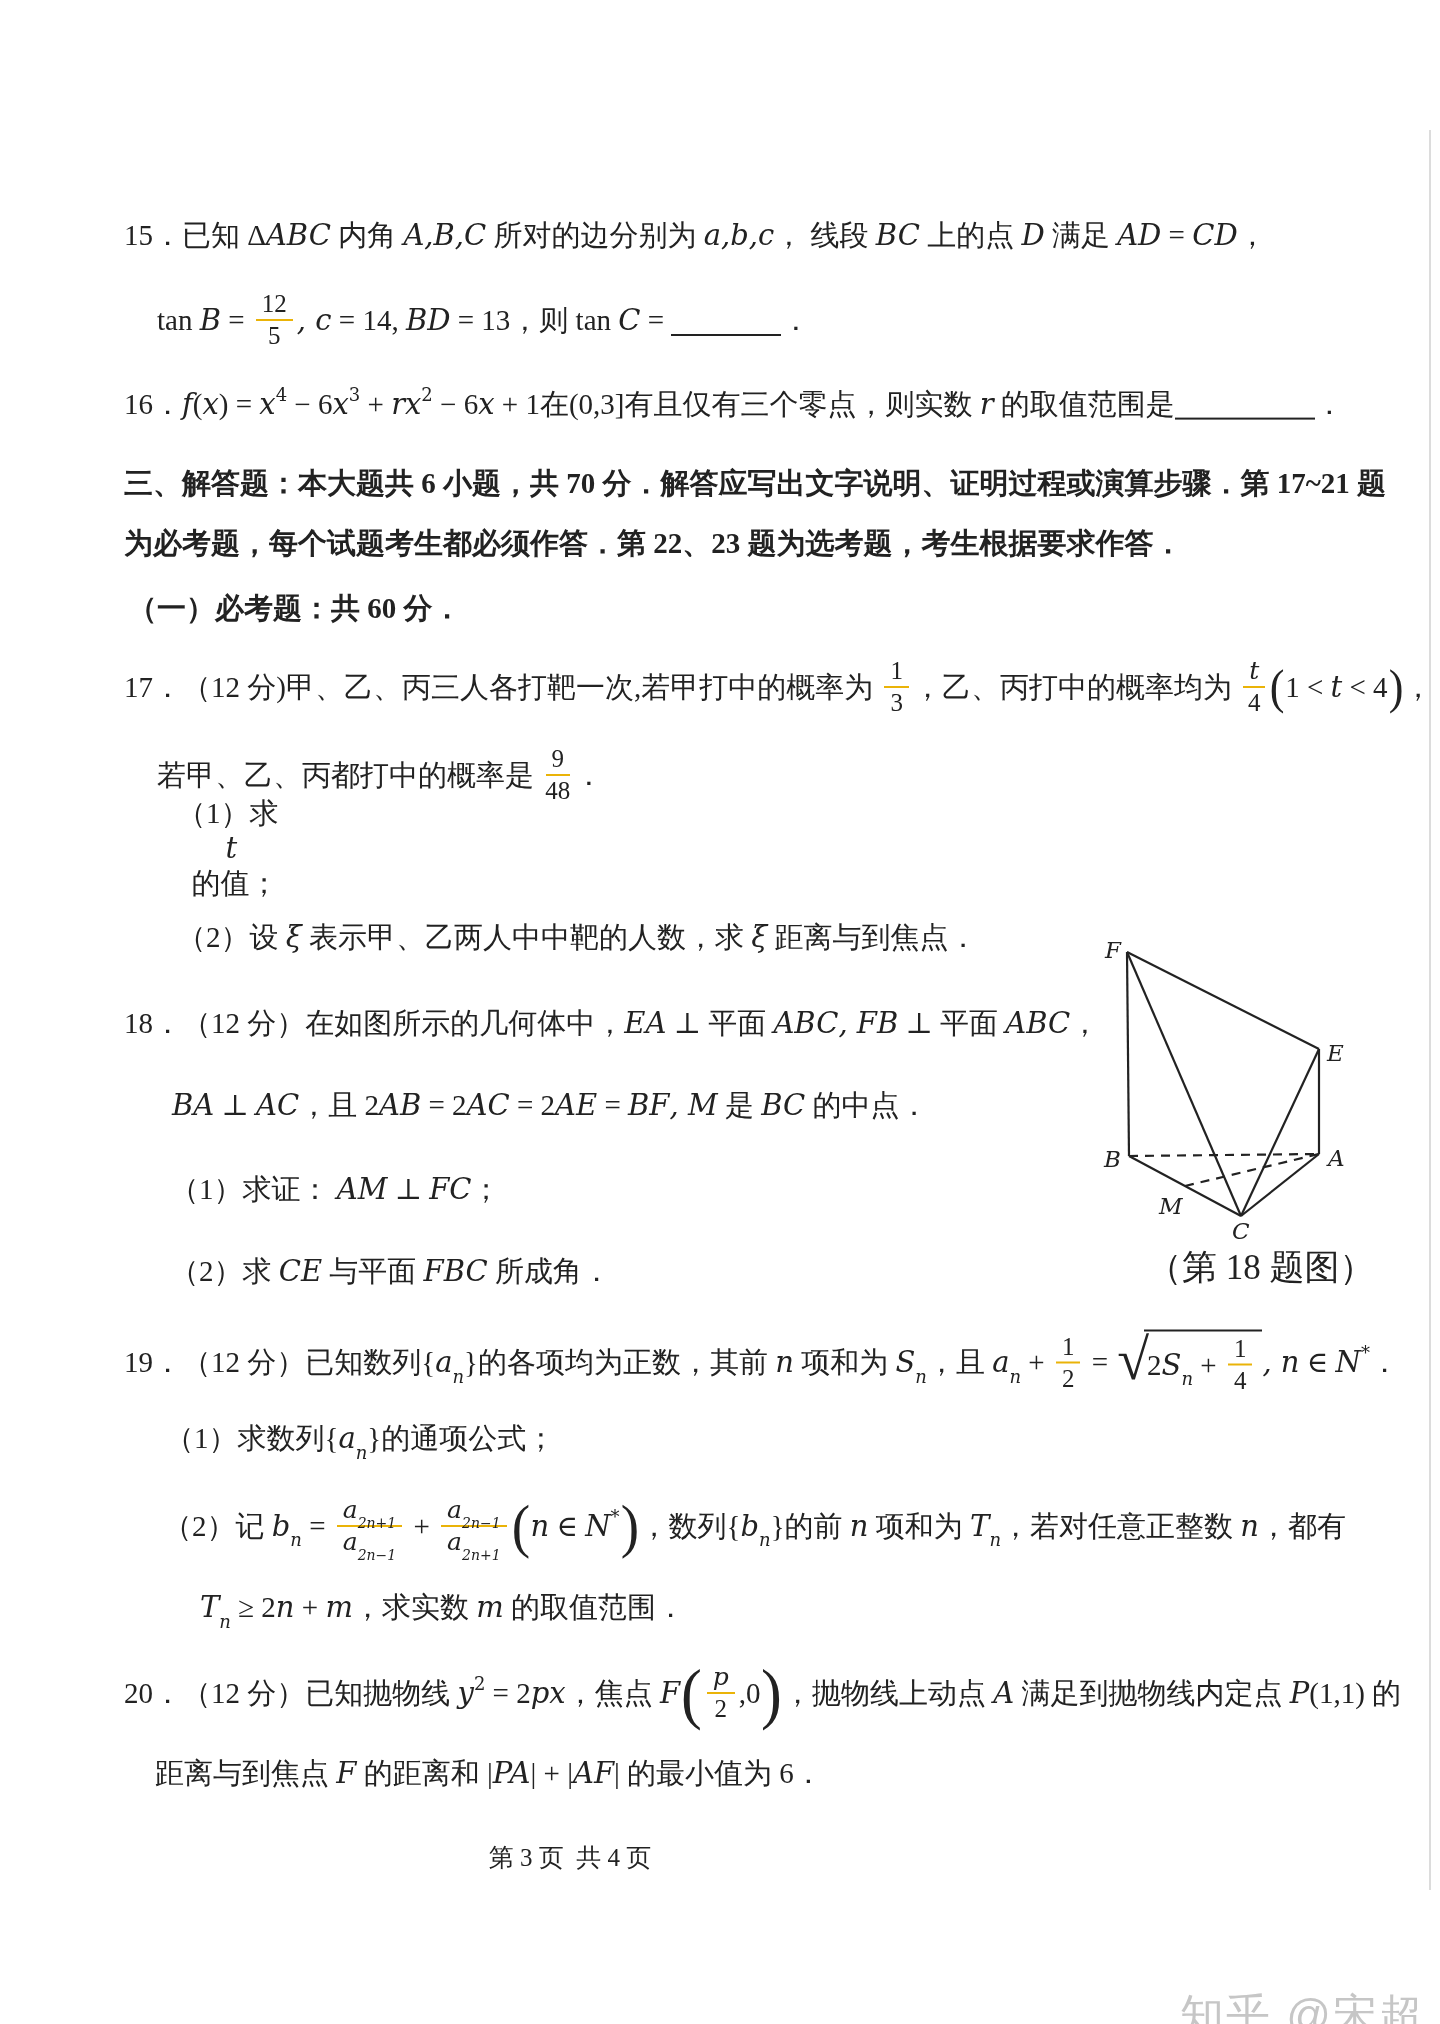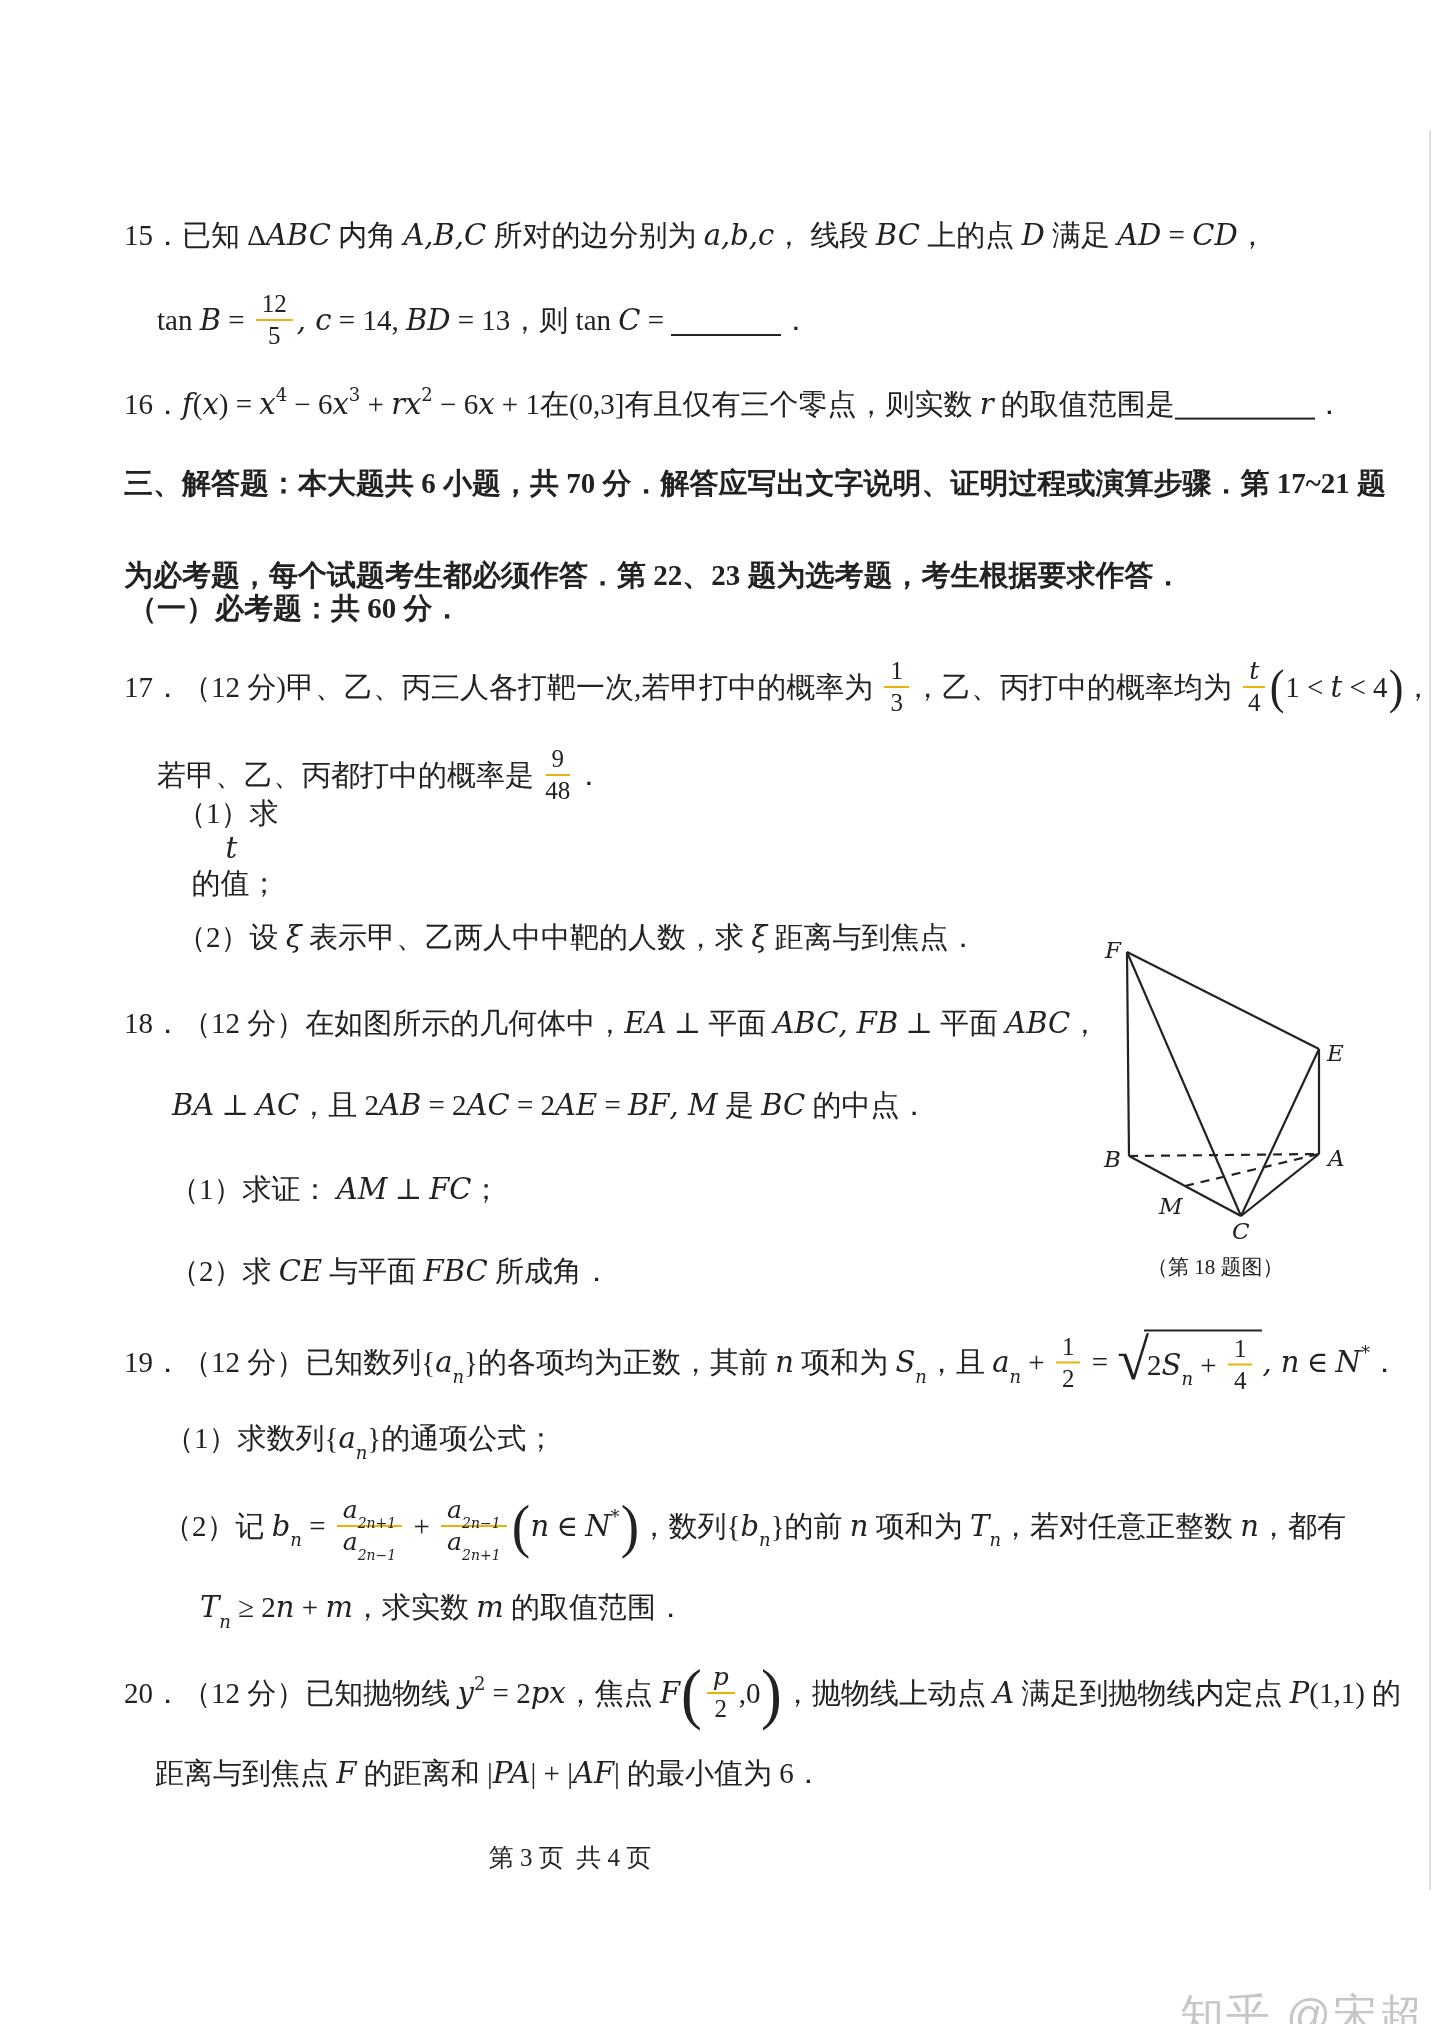--- a/index.html
+++ b/index.html
@@ -25,36 +25,36 @@
   .sq{display:inline-flex;align-items:center;margin-left:2px;}
   .sqs{font-size:58px;line-height:1;margin-right:-5px;transform:translateY(-3px);font-weight:400;}
   .sqb{display:inline-flex;align-items:center;border-top:2px solid #222;padding:3px 6px 0 3px;}
   
   .bg{display:inline-block;font-family:"Liberation Serif",serif;line-height:0;font-weight:400;
       transform:scaleX(0.92);}
   
   .bl{display:inline-block;border-bottom:2px solid #222;height:1.02em;}
   
   #fig18{position:absolute;}
-  #figure-caption{position:absolute;font-size:21px;transform:translateY(-50%);white-space:pre;}
+  #figure-caption{position:absolute;font-size:35px;transform:translateY(-50%);white-space:pre;}
   #page-footer{position:absolute;font-size:25px;transform:translate(-50%,-50%);white-space:pre;}
   #watermark{position:absolute;font-family:"Liberation Sans","DejaVu Sans",sans-serif;
              letter-spacing:2px;white-space:pre;}
   #scan-edge{position:absolute;}
 </style>
 </head>
 <body>
 
 <div id="exam-page">
   <div id="content">
       <div class="line" style="left: 124px; top: 235px;"><span class="rc">15．已知 Δ</span><span class="mi">ABC</span><span class="rc"> 内角 </span><span class="mi">A,B,C</span><span class="rc"> 所对的边分别为 </span><span class="mi">a,b,c</span><span class="rc">， 线段 </span><span class="mi">BC</span><span class="rc"> 上的点 </span><span class="mi">D</span><span class="rc"> 满足 </span><span class="mi">AD</span><span class="rc"> = </span><span class="mi">CD</span><span class="rc">，</span></div>
       <div class="line" style="left: 157px; top: 320px;"><span class="rc">tan </span><span class="mi">B</span><span class="rc"> = </span><span class="fr"><span class="fn">12</span><span class="fd">5</span></span><span class="mi">, c</span><span class="rc"> = 14, </span><span class="mi">BD</span><span class="rc"> = 13，则 tan </span><span class="mi">C</span><span class="rc"> = </span><span class="bl" style="width: 110px;"></span><span class="rc">．</span></div>
       <div class="line" style="left: 124px; top: 404px;"><span class="rc">16．</span><span class="mi">f</span><span class="rc">(</span><span class="mi">x</span><span class="rc">) = </span><span class="swt"><span class="mi">x</span><span class="su">4</span></span><span class="rc"> − 6</span><span class="swt"><span class="mi">x</span><span class="su">3</span></span><span class="rc"> + </span><span class="mi">r</span><span class="swt"><span class="mi">x</span><span class="su">2</span></span><span class="rc"> − 6</span><span class="mi">x</span><span class="rc"> + 1在(0,3]有且仅有三个零点，则实数 </span><span class="mi">r</span><span class="rc"> 的取值范围是</span><span class="bl" style="width: 140px;"></span><span class="rc">．</span></div>
       <div class="line bold" style="left: 124px; top: 483px;"><span class="rc">三、解答题：本大题共 6 小题，共 70 分．解答应写出文字说明、证明过程或演算步骤．第 17~21 题</span></div>
-      <div class="line bold" style="left: 124px; top: 543px; margin-top: 32px;"><span class="rc">为必考题，每个试题考生都必须作答．第 22、23 题为选考题，考生根据要求作答．</span></div>
+      <div class="line bold" style="left: 124px; top: 543px;"><span class="rc">为必考题，每个试题考生都必须作答．第 22、23 题为选考题，考生根据要求作答．</span></div>
       <div class="line bold" style="left: 128px; top: 608px;"><span class="rc">（一）必考题：共 60 分．</span></div>
       <div class="line" style="left: 124px; top: 687px;"><span class="rc">17．（12 分)甲、乙、丙三人各打靶一次,若甲打中的概率为 </span><span class="fr"><span class="fn">1</span><span class="fd">3</span></span><span class="rc">，乙、丙打中的概率均为 </span><span class="fr"><span class="fn"><span class="mi">t</span></span><span class="fd">4</span></span><span class="bg" style="font-size: 48px;">(</span><span class="rc">1 &lt; </span><span class="mi">t</span><span class="rc"> &lt; 4</span><span class="bg" style="font-size: 48px;">)</span><span class="rc">，</span></div>
       <div class="line" style="left: 157px; top: 775px;"><span class="rc">若甲、乙、丙都打中的概率是 </span><span class="fr"><span class="fn">9</span><span class="fd">48</span></span><span class="rc">．</span></div>
       <div class="line" style="left: 177px; top: 848px; flex-direction: column;"><span class="rc">（1）求 </span><span class="mi">t</span><span class="rc"> 的值；</span></div>
       <div class="line" style="left: 177px; top: 937px;"><span class="rc">（2）设 </span><span class="mi">ξ</span><span class="rc"> 表示甲、乙两人中中靶的人数，求 </span><span class="mi">ξ</span><span class="rc"> 距离与到焦点．</span></div>
       <div class="line" style="left: 124px; top: 1023px;"><span class="rc">18．（12 分）在如图所示的几何体中，</span><span class="mi">EA</span><span class="rc"> ⊥ 平面 </span><span class="mi">ABC</span><span class="mi">, FB</span><span class="rc"> ⊥ 平面 </span><span class="mi">ABC</span><span class="rc">，</span></div>
       <div class="line" style="left: 172px; top: 1105px;"><span class="mi">BA</span><span class="rc"> ⊥ </span><span class="mi">AC</span><span class="rc">，且 2</span><span class="mi">AB</span><span class="rc"> = 2</span><span class="mi">AC</span><span class="rc"> = 2</span><span class="mi">AE</span><span class="rc"> = </span><span class="mi">BF</span><span class="mi">, M</span><span class="rc"> 是 </span><span class="mi">BC</span><span class="rc"> 的中点．</span></div>
       <div class="line" style="left: 170px; top: 1189px;"><span class="rc">（1）求证： </span><span class="mi">AM</span><span class="rc"> ⊥ </span><span class="mi">FC</span><span class="rc">；</span></div>
       <div class="line" style="left: 170px; top: 1271px;"><span class="rc">（2）求 </span><span class="mi">CE</span><span class="rc"> 与平面 </span><span class="mi">FBC</span><span class="rc"> 所成角．</span></div>
       <div class="line" style="left: 124px; top: 1362px;"><span class="rc">19．（12 分）已知数列{</span><span class="swb"><span class="mi">a</span><span class="ss">n</span></span><span class="rc">}的各项均为正数，其前 </span><span class="mi">n</span><span class="rc"> 项和为 </span><span class="swb"><span class="mi">S</span><span class="ss">n</span></span><span class="rc">，且 </span><span class="swb"><span class="mi">a</span><span class="ss">n</span></span><span class="rc"> + </span><span class="fr"><span class="fn">1</span><span class="fd">2</span></span><span class="rc"> = </span><span class="sq"><span class="sqs">√</span><span class="sqb"><span class="rc">2</span><span class="swb"><span class="mi">S</span><span class="ss">n</span></span><span class="rc"> + </span><span class="fr"><span class="fn">1</span><span class="fd">4</span></span></span></span><span class="mi">, n</span><span class="rc"> ∈ </span><span class="swt"><span class="mi">N</span><span class="su">*</span></span><span class="rc">．</span></div>

